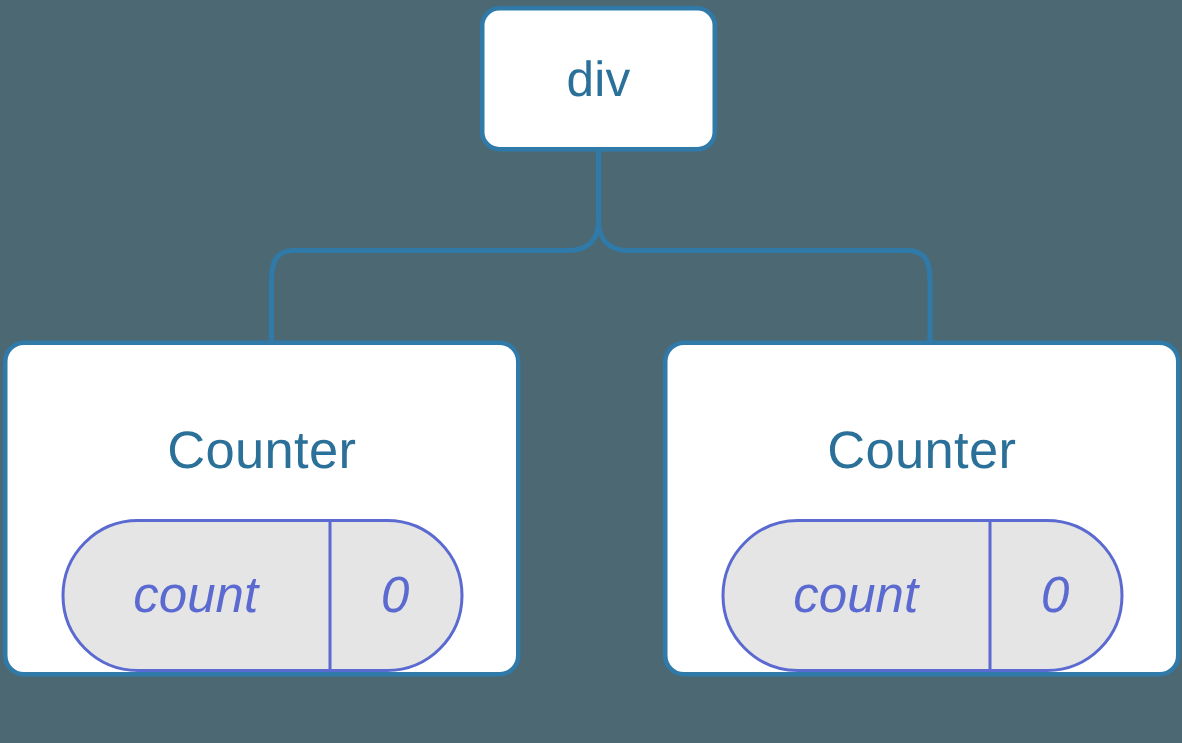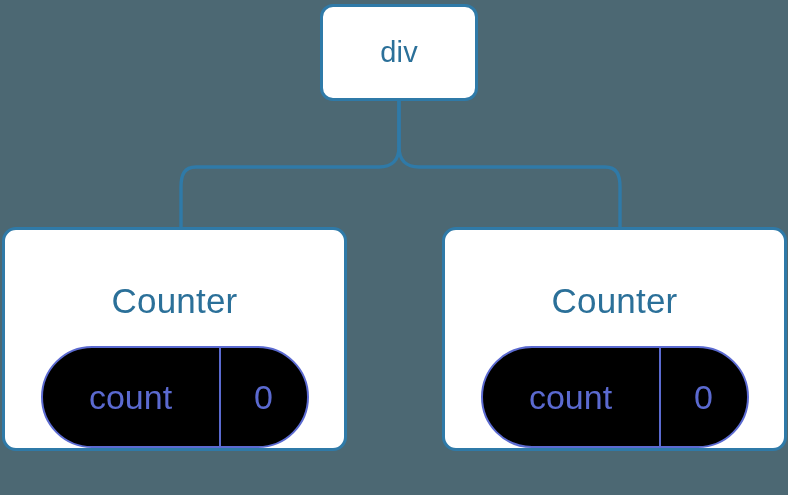--- a/index.html
+++ b/index.html
@@ -44,21 +44,21 @@
     left: 320px;
     top: 4px;
     width: 158px;
     height: 97px;
     display: flex;
     align-items: center;
     justify-content: center;
   }
   .root-label {
     color: #2b7099;
-    font-size: 29px;
+    font-size: 33px;
     line-height: 1;
     letter-spacing: 0.2px;
   }
 
   
   .node-component {
     width: 345px;
     height: 224px;
     top: 227px;
     border-radius: 14px;
@@ -80,21 +80,22 @@
   
   .state-pill {
     margin-top: 28px;
     width: 268px;
     height: 103px;
     border: 2px solid #5b6ad0;
     border-radius: 52px;
     box-sizing: border-box;
     display: flex;
     align-items: stretch;
-    background: #000000;
+    background: #e5e5e5;
+    font-style: italic;
   }
   .state-key,
   .state-value {
     display: flex;
     align-items: center;
     justify-content: center;
     color: #5b6ad0;
     font-size: 34px;
     line-height: 1;
   }

